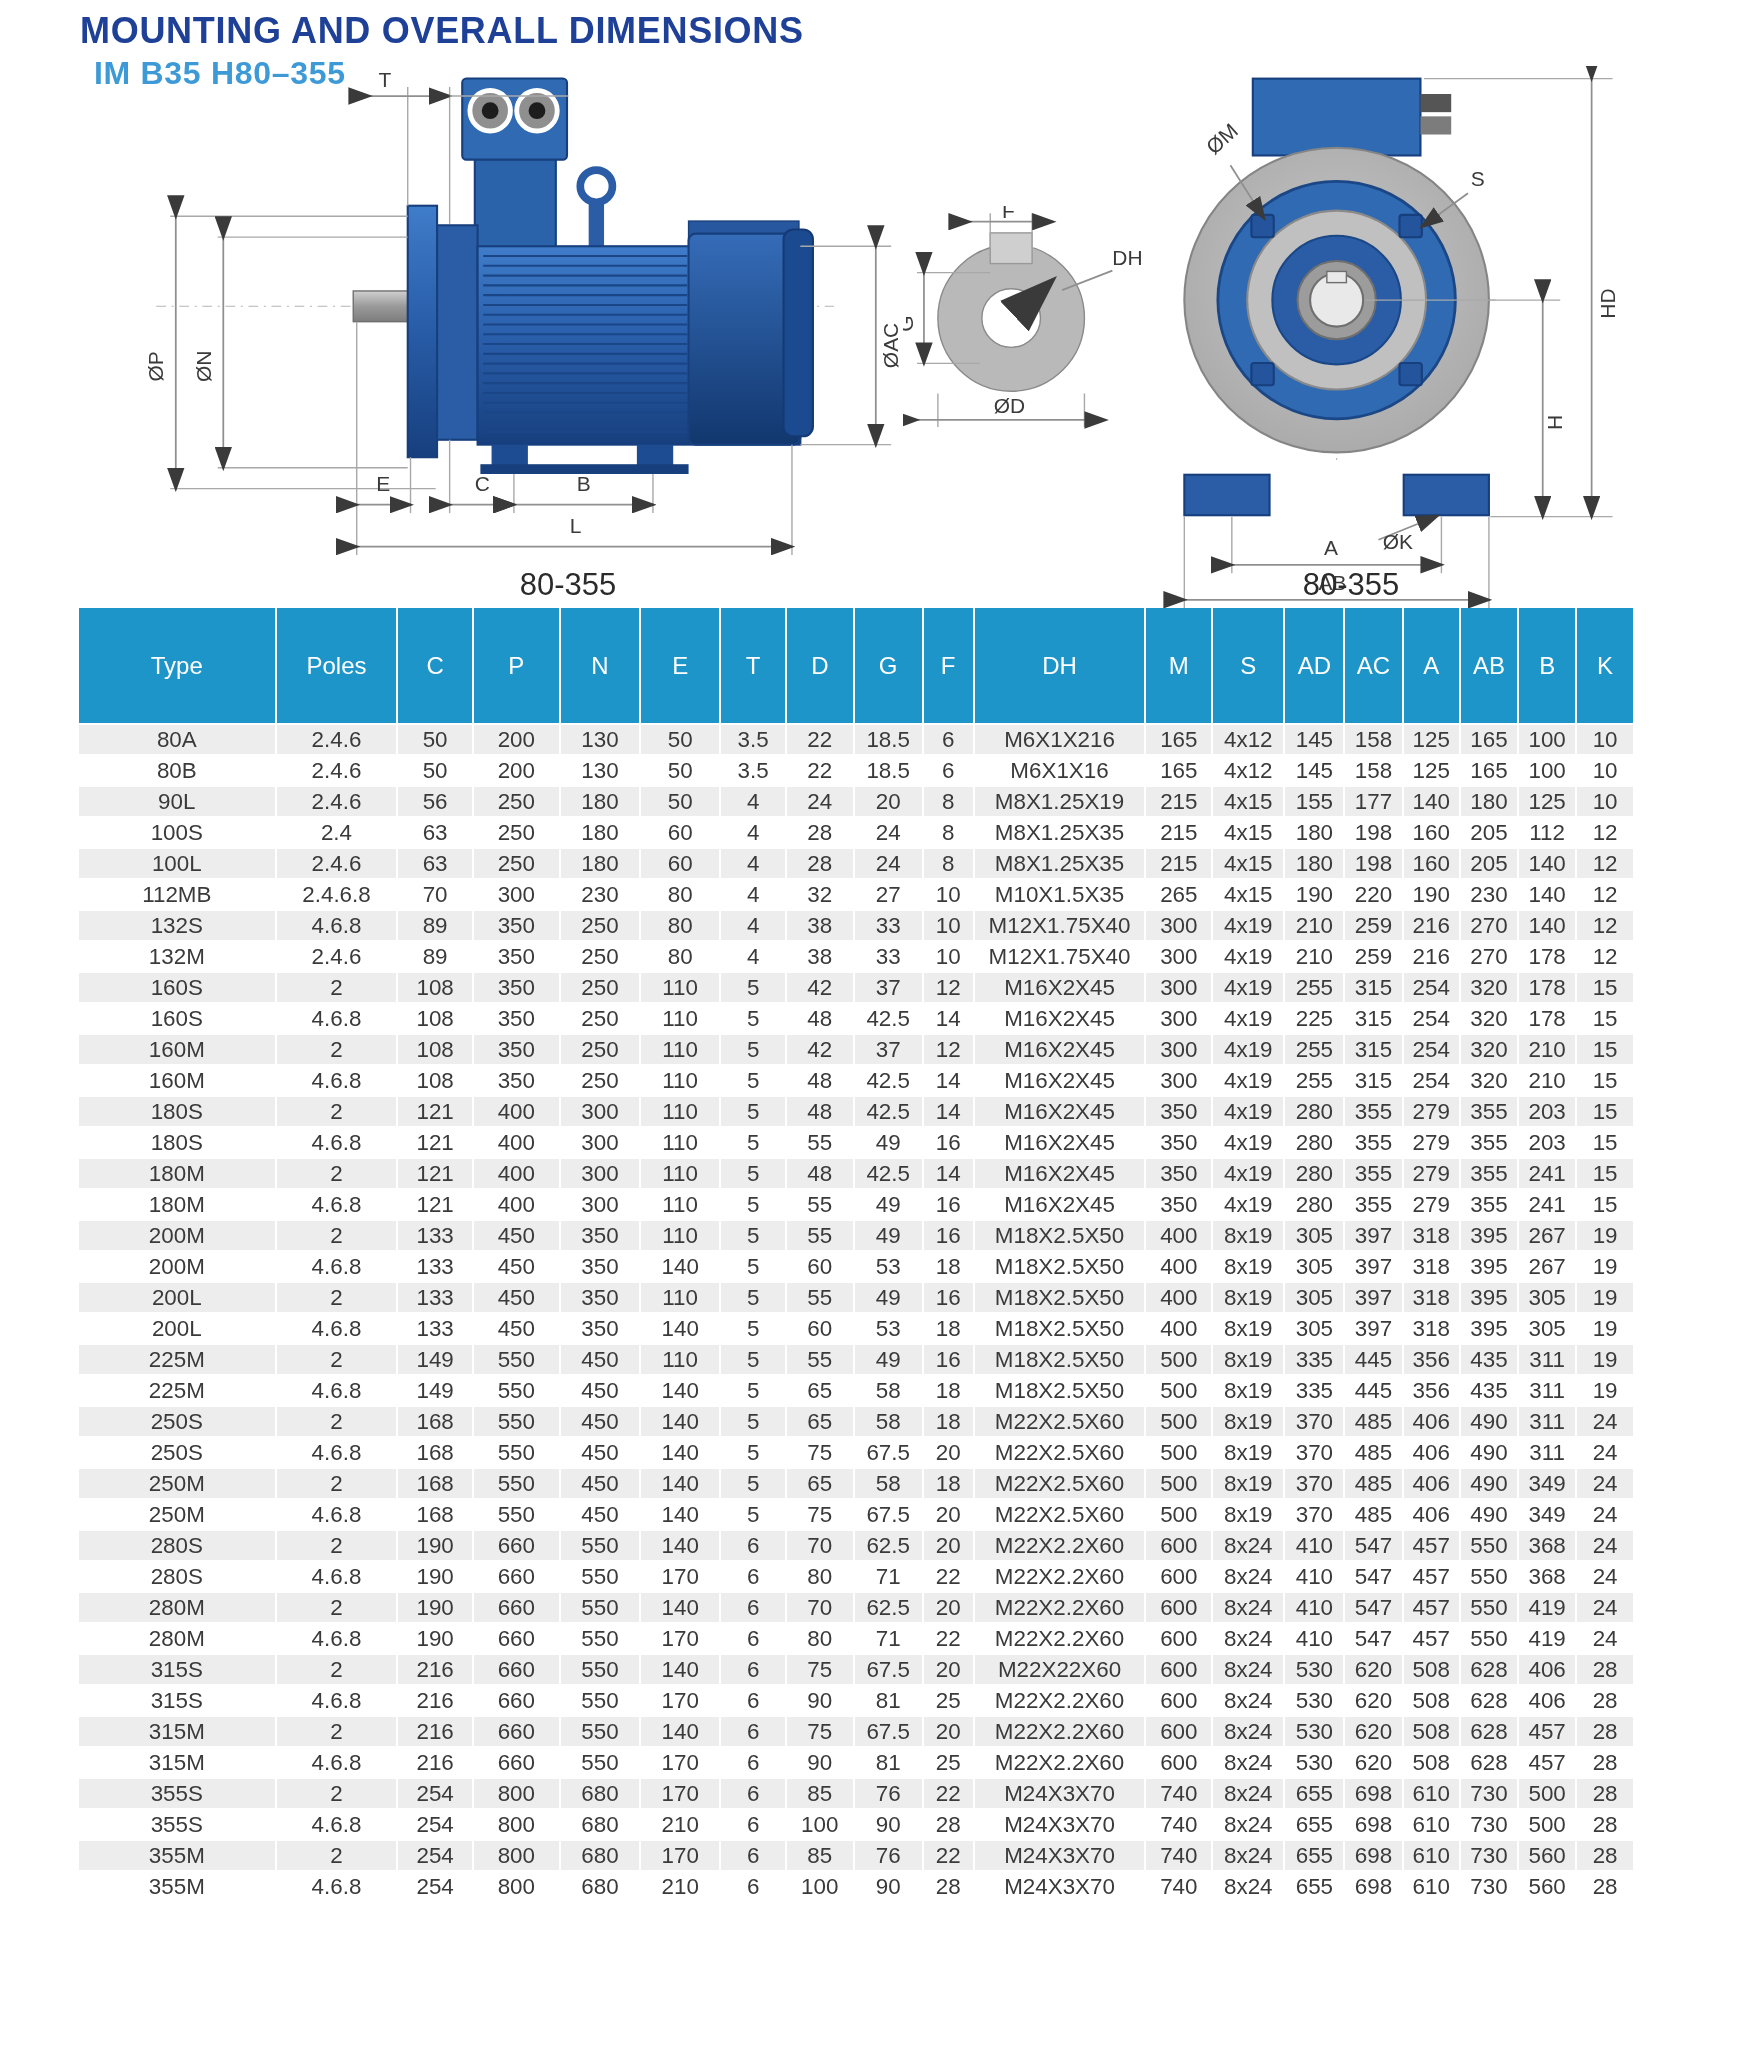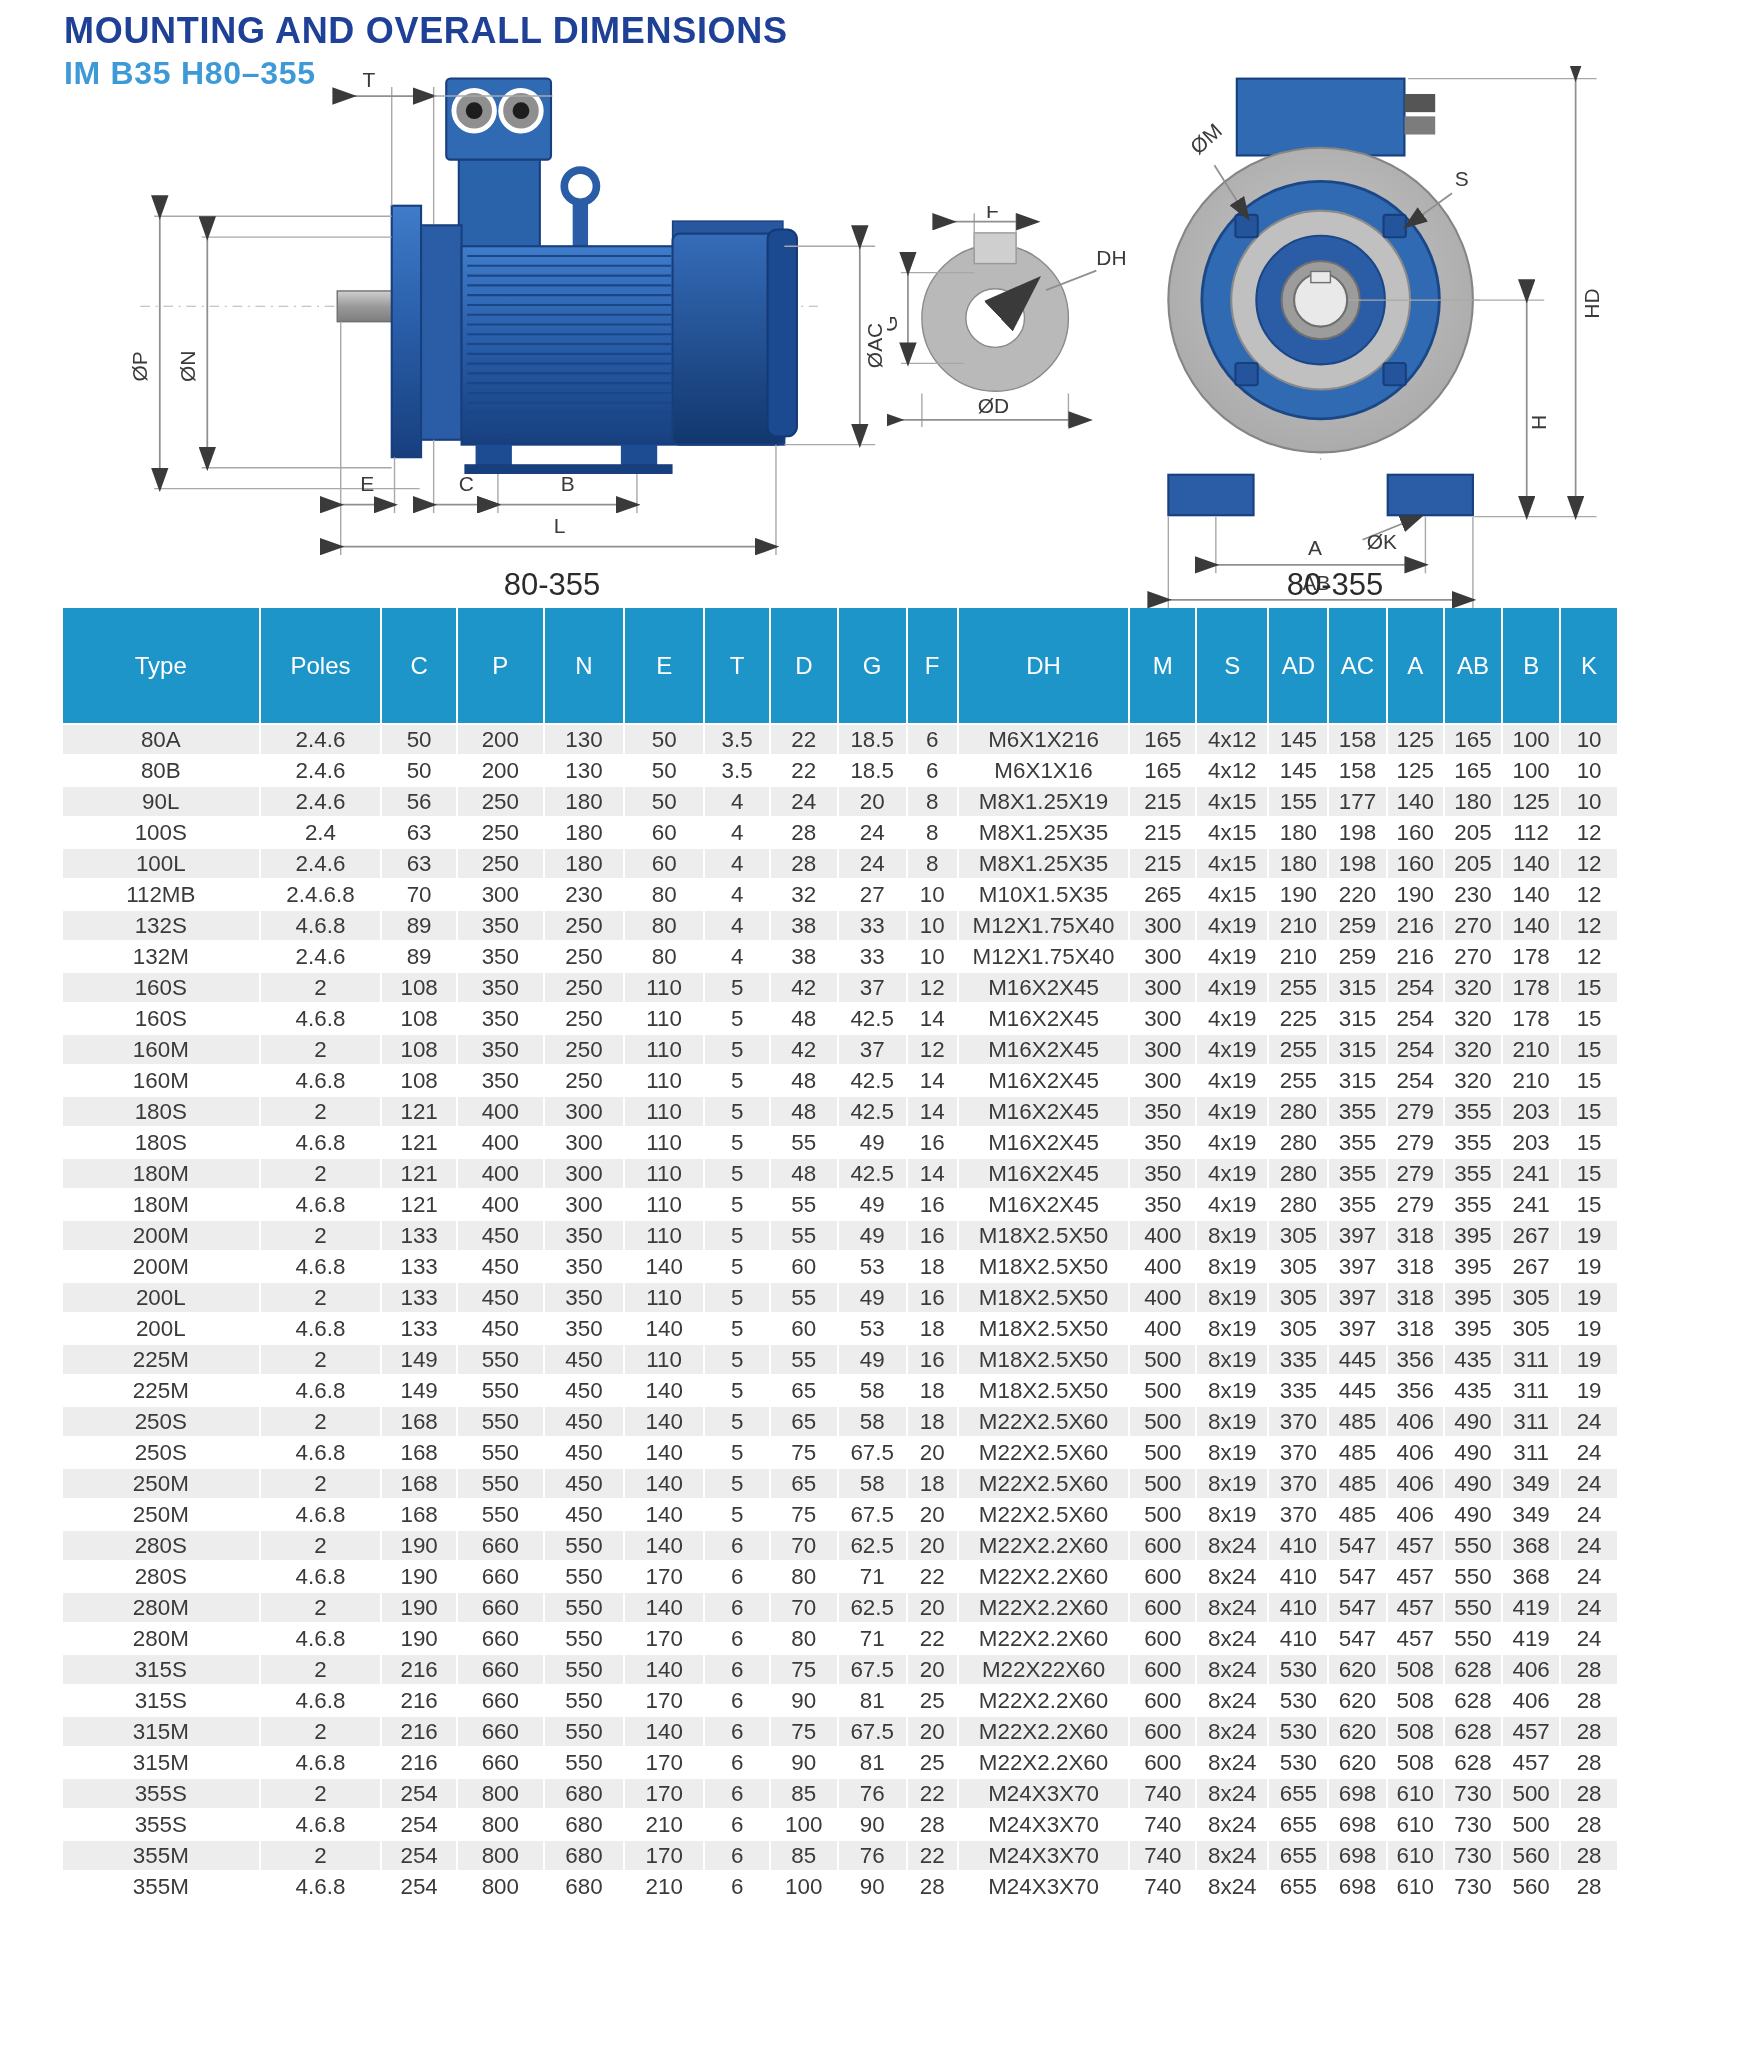--- a/index.html
+++ b/index.html
@@ -2,29 +2,30 @@
 <html style="font-size:11.2px"><head>
 <meta charset="utf-8">
 <style>
   html,body{margin:0;padding:0;background:#ffffff;}
   .page{
     position:relative;
     width:1619px;height:2066px;
     background:#ffffff;
     font-family:"Liberation Sans", sans-serif;
     overflow:hidden;
+    margin-left:16px;
   }
   
   .title{
     position:absolute;left:64px;top:9.8px;
     font-size:36px;font-weight:bold;letter-spacing:0.7px;
     color:#1e4097;
   }
   .subtitle{
-    position:absolute;left:64px;top:55px;
+    position:absolute;left:78px;top:55px;
     font-size:32px;font-weight:bold;letter-spacing:0.7px;
     color:#3e9ad6;
   }
   
   .drawing{position:absolute;}
   .caption{
     position:absolute;width:182px;text-align:center;
     font-size:31px;font-weight:normal;color:#2b2b2b;
   }
   .cap-left{left:461px;top:567px;}

